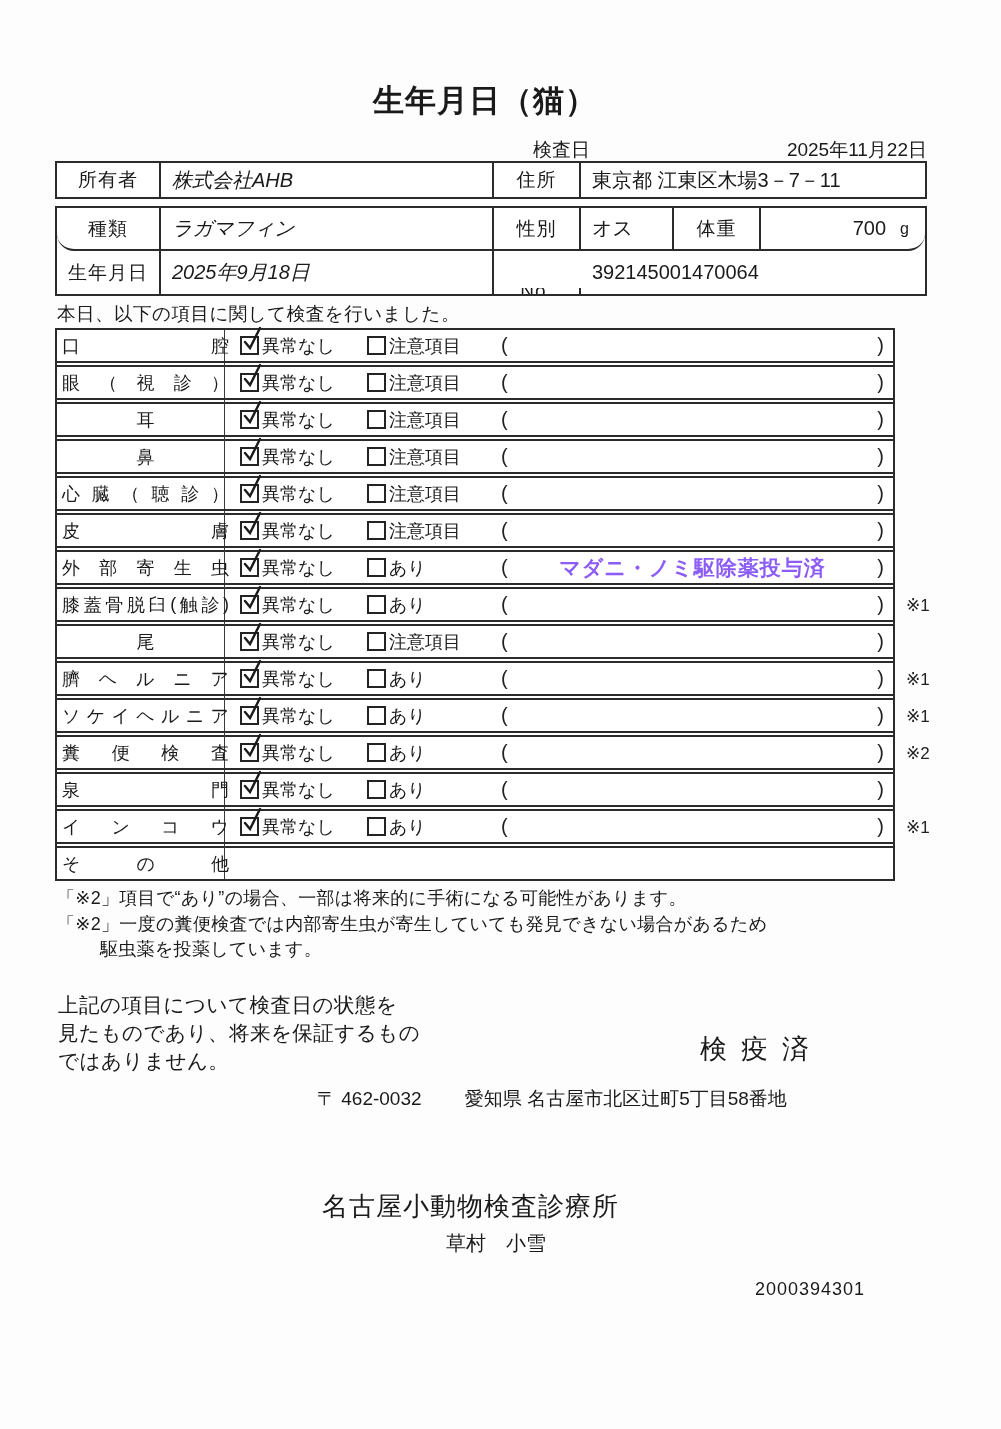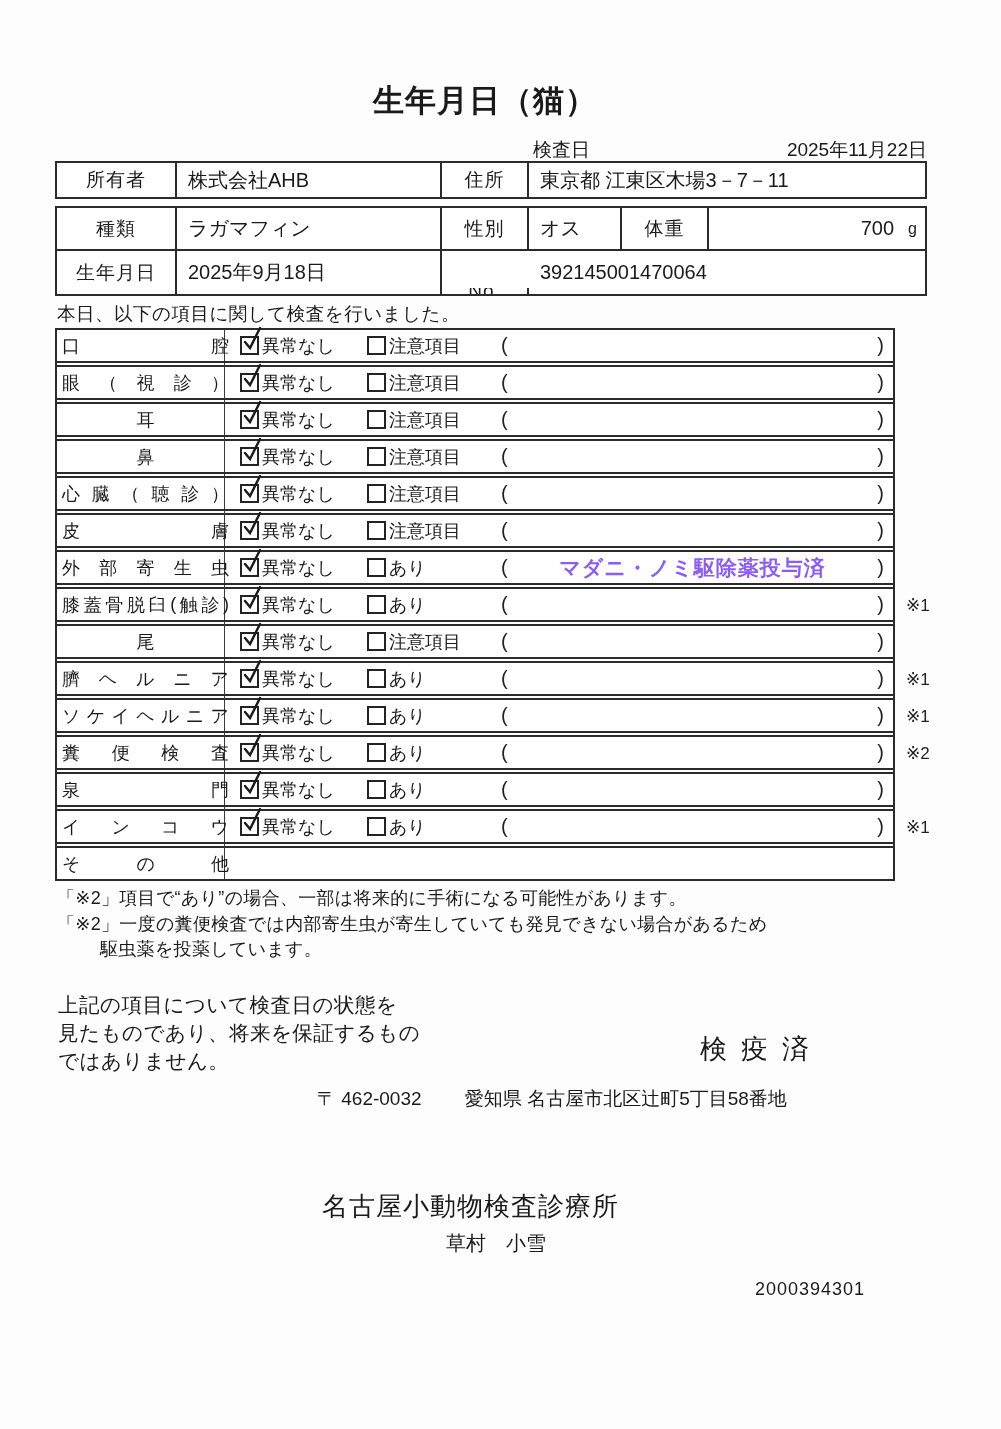--- a/index.html
+++ b/index.html
@@ -23,33 +23,33 @@
     font-size:19px;
   }
 
   
   .tbl{position:absolute;left:55px;box-sizing:border-box;border:2px solid #2b2b2b;background:#fff;}
   .tbl, .tbl *{box-sizing:border-box;}
   .t1{top:161px;width:872px;height:38px;}
   .t2{top:206px;width:872px;height:90px;}
   .trow{display:flex;height:100%;}
   .t2 .trow{height:43px;}
-  .t2 .trow.first{border-bottom:2px solid #2b2b2b;}
+  .t2 .trow.first{border-bottom:2px solid #2b2b2b;border-radius:17px;}
   .cell{display:flex;align-items:center;border-right:2px solid #2b2b2b;padding:0 8px;overflow:hidden;}
   .cell.last{border-right:none;}
   .cell.lab{justify-content:center;font-size:19px;letter-spacing:1px;padding:0 2px;}
   .cell.val{font-size:20px;padding-left:11px;}
-  .w100{width:120px;flex:none;}
-  .w333{width:265px;flex:none;}
+  .w100{width:104px;flex:none;}
+  .w333{width:333px;flex:none;font-style:italic;}
   .w87{width:87px;flex:none;}
   .w93{width:93px;flex:none;}
   .grow{flex:1;}
   .breed{font-size:17px;}
   .no-lab{font-size:17px;letter-spacing:0;margin-top:37px;}
-  .weight{justify-content:flex-end;padding-right:8px;font-size:20px;}
+  .weight{justify-content:flex-end;padding-right:16px;font-size:20px;}
   .weight .unit{font-size:16px;margin-left:14px;}
 
   .intro{position:absolute;top:301px;left:57px;font-size:18.5px;letter-spacing:.5px;}
 
   
   .exam{
     position:absolute;top:328px;left:55px;width:840px;
     border:2px solid #2b2b2b;background:#fff;box-sizing:border-box;
   }
   .exam-divider{position:absolute;top:0;bottom:0;left:167px;width:1px;background:#3a3a3a;}

